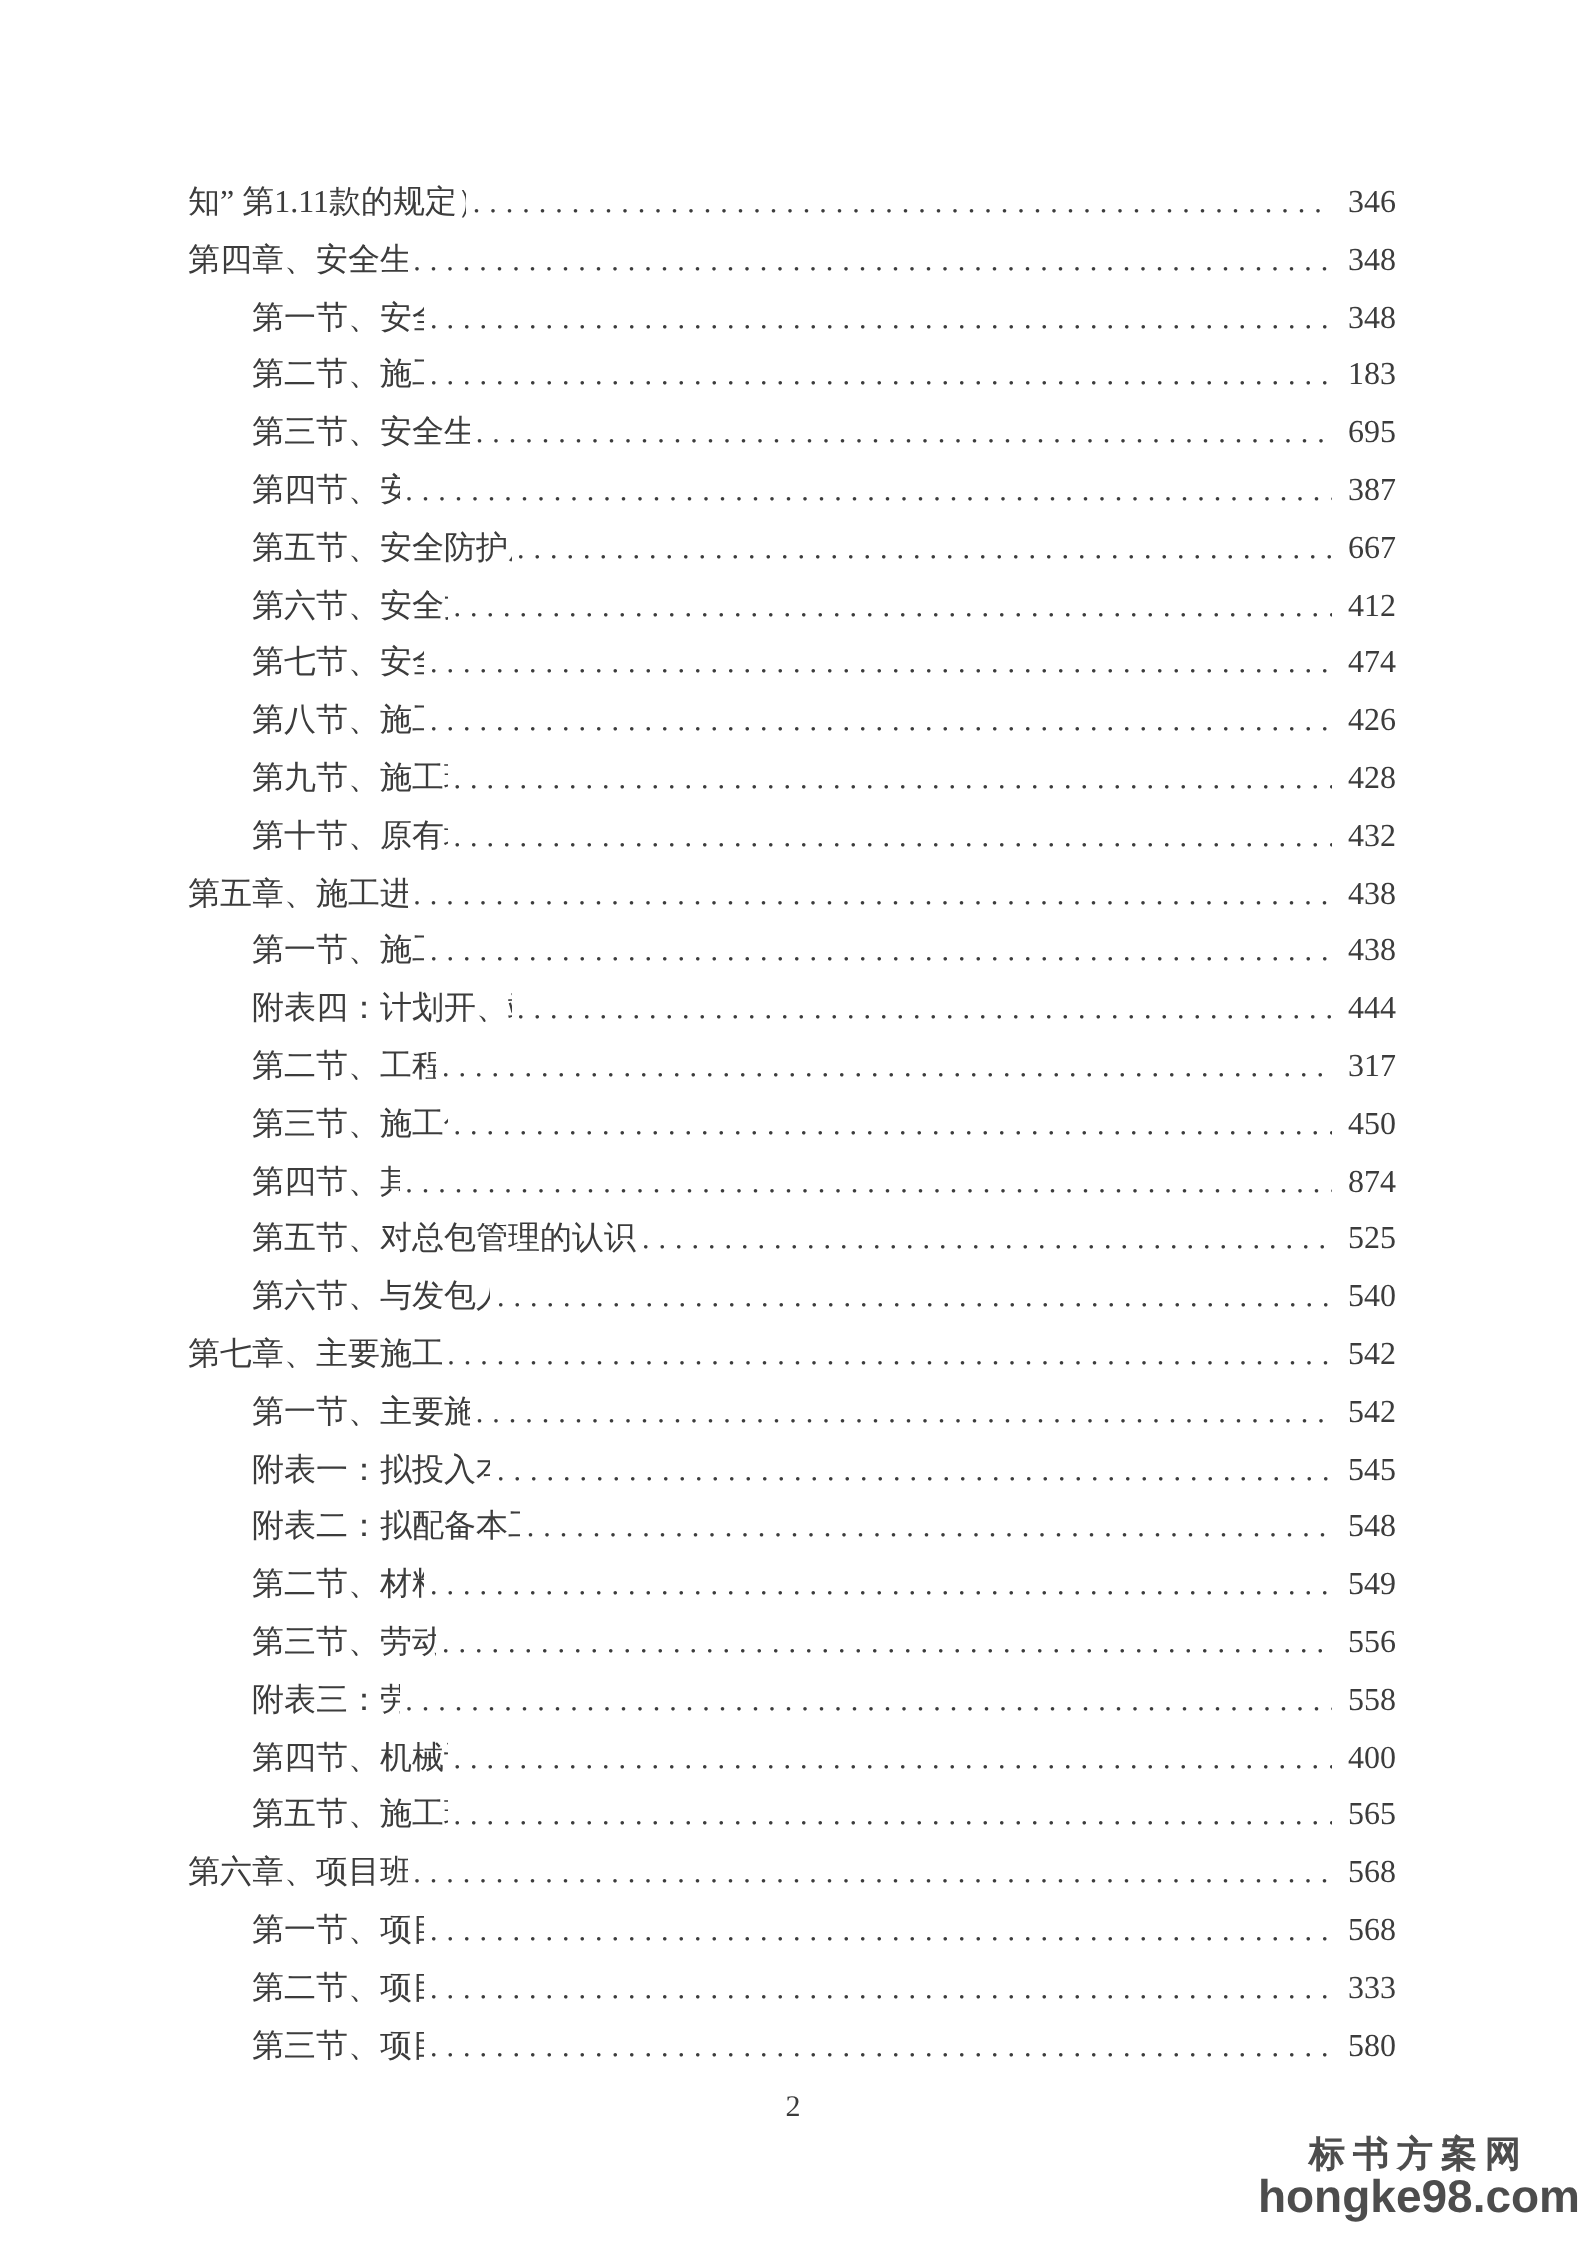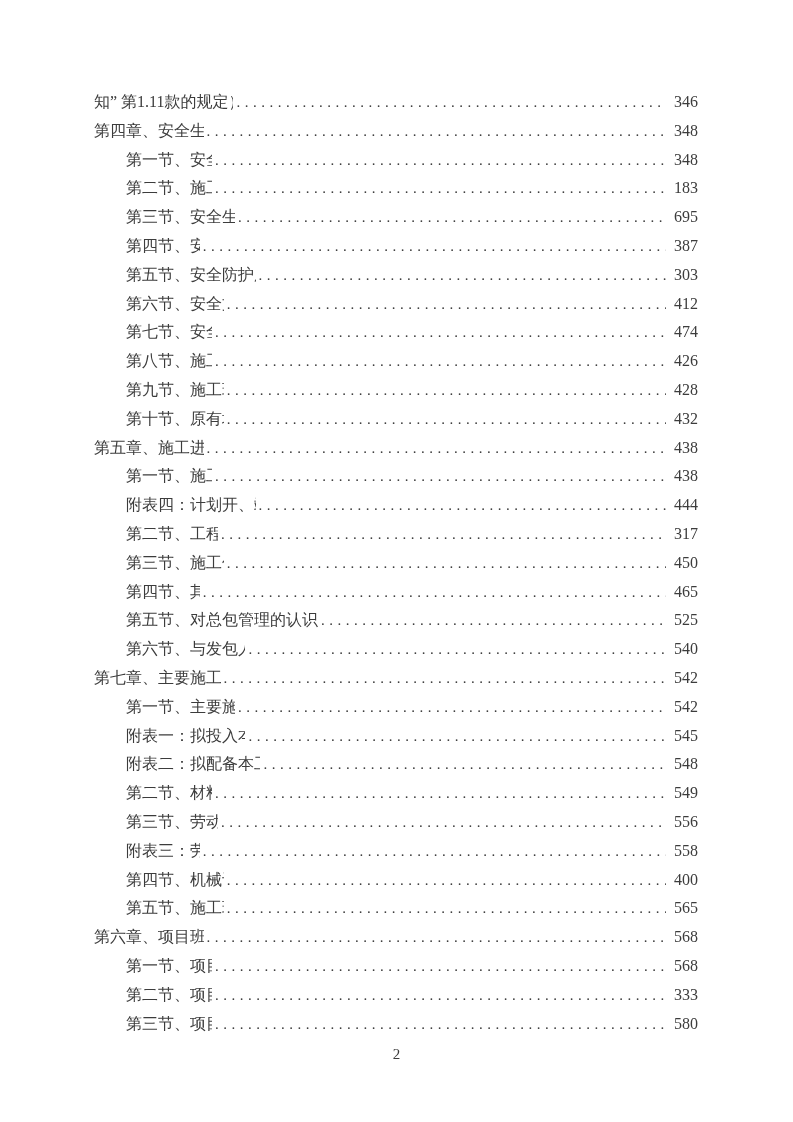--- a/index.html
+++ b/index.html
@@ -115,21 +115,21 @@
       <span class="toc-page">695</span>
     </div>
       <div class="toc-row level-2">
       <span class="toc-title">第四节、安全生产制度</span>
       <span class="toc-leader"></span>
       <span class="toc-page">387</span>
     </div>
       <div class="toc-row level-2">
       <span class="toc-title">第五节、安全防护用品的进场计划及保证措施</span>
       <span class="toc-leader"></span>
-      <span class="toc-page">303</span>
+      <span class="toc-page">667</span>
     </div>
       <div class="toc-row level-2">
       <span class="toc-title">第六节、安全文明施工保证体系</span>
       <span class="toc-leader"></span>
       <span class="toc-page">412</span>
     </div>
       <div class="toc-row level-2">
       <span class="toc-title">第七节、安全文明措施计划</span>
       <span class="toc-leader"></span>
       <span class="toc-page">474</span>
@@ -170,21 +170,21 @@
       <span class="toc-page">317</span>
     </div>
       <div class="toc-row level-2">
       <span class="toc-title">第三节、施工保障进度保证措施</span>
       <span class="toc-leader"></span>
       <span class="toc-page">450</span>
     </div>
       <div class="toc-row level-2">
       <span class="toc-title">第四节、其他保证措施</span>
       <span class="toc-leader"></span>
-      <span class="toc-page">465</span>
+      <span class="toc-page">874</span>
     </div>
       <div class="toc-row level-2">
       <span class="toc-title">第五节、对总包管理的认识以及对专业分包工程的配合、协调、管理、服务方案</span>
       <span class="toc-leader"></span>
       <span class="toc-page">525</span>
     </div>
       <div class="toc-row level-2">
       <span class="toc-title">第六节、与发包人、监理及设计人的配合</span>
       <span class="toc-leader"></span>
       <span class="toc-page">540</span>
@@ -251,14 +251,18 @@
     </div>
       <div class="toc-row level-2">
       <span class="toc-title">第三节、项目班子管理细则</span>
       <span class="toc-leader"></span>
       <span class="toc-page">580</span>
     </div>
     </div>
 
   <div class="page-number">2</div>
 
+  <div class="watermark">
+    <span class="wm-cn">标书方案网</span>
+    <span class="wm-url">hongke98.com</span>
+  </div>
 
 </div>
 
 </body></html>

